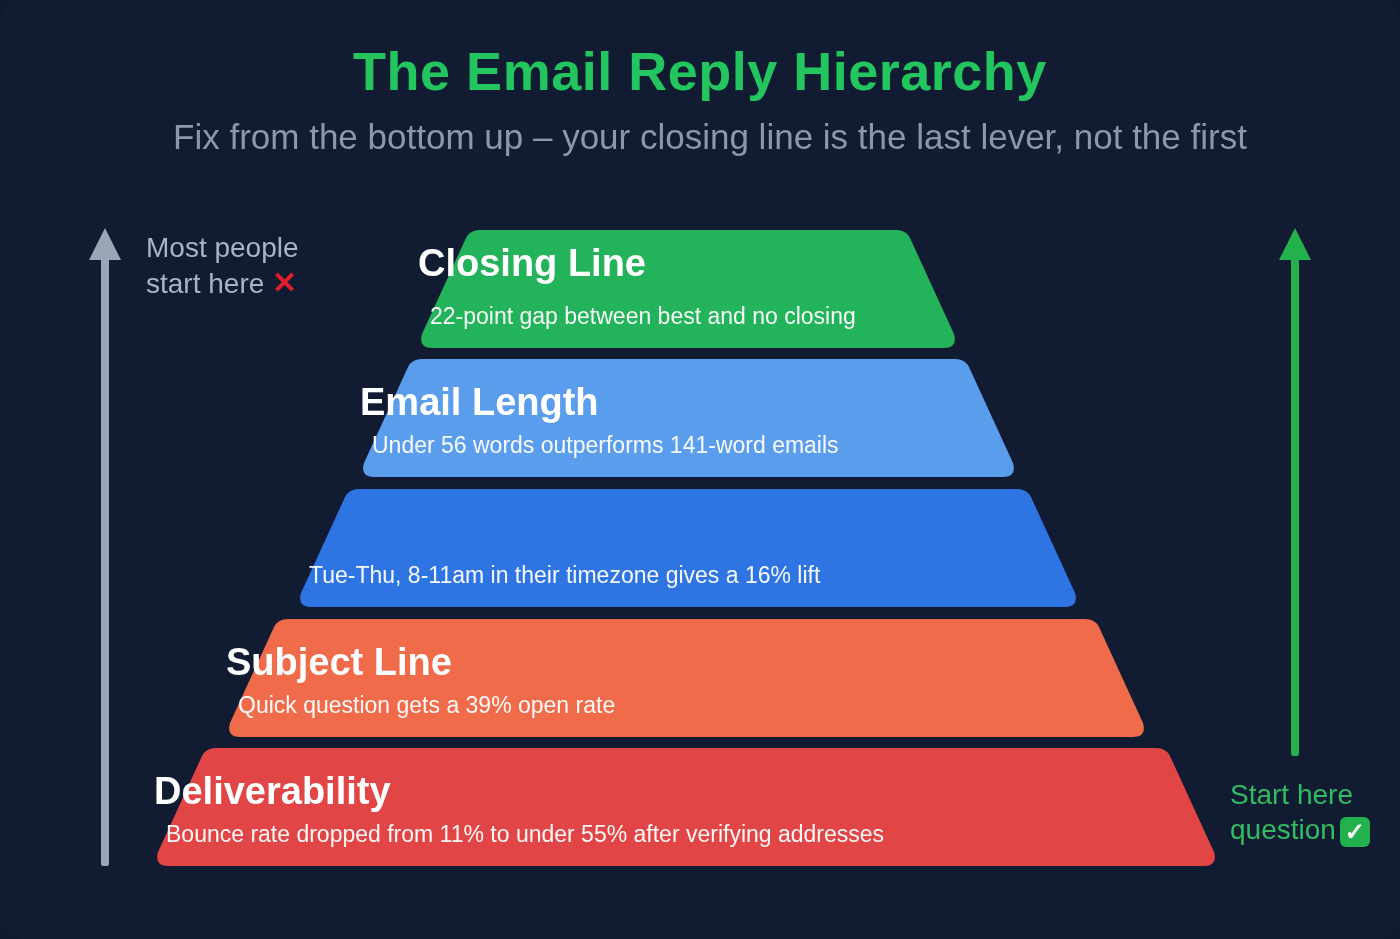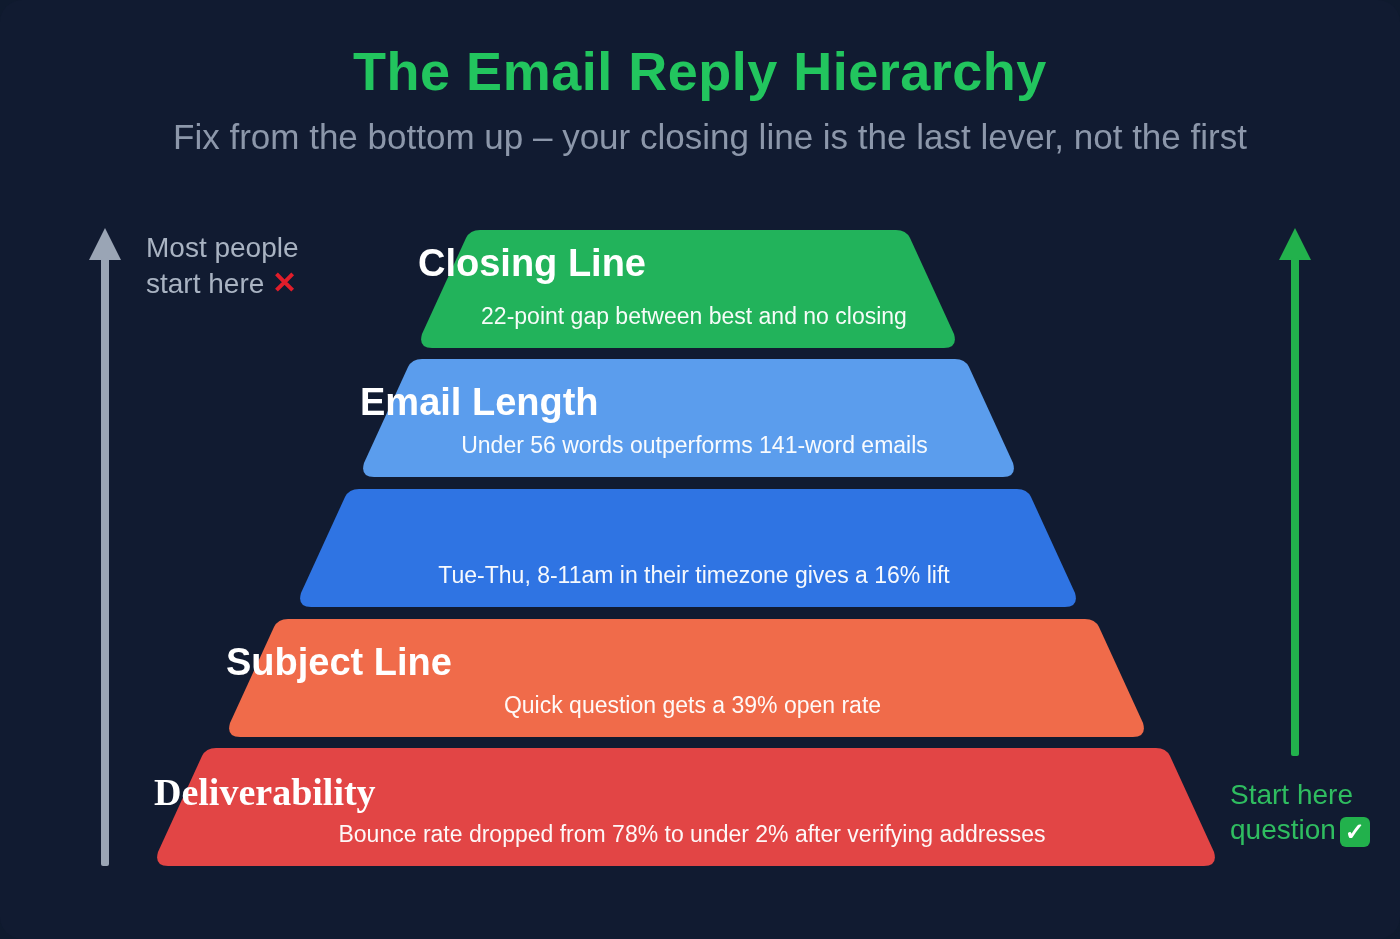--- a/index.html
+++ b/index.html
@@ -3,21 +3,21 @@
 <meta charset="utf-8">
 <style>
   html,body{margin:0;padding:0;}
   body{width:1400px;height:939px;background:#0f1a2e;overflow:hidden;position:relative;font-family:"Liberation Sans",sans-serif;}
   .frame{position:absolute;left:0;top:0;width:1400px;height:939px;background:#111b31;border-radius:22px;}
   .title{position:absolute;left:0;width:1400px;top:40px;text-align:center;color:#22c55e;font-weight:700;font-size:54px;letter-spacing:0.5px;}
   .subtitle{position:absolute;left:0;width:1400px;top:117px;text-align:center;color:#8c97aa;font-size:35px;padding-left:10px;}
   .tier{position:absolute;}
   .tier svg{position:absolute;left:0;top:0;}
   .tier .tt{position:absolute;left:0;right:0;text-align:left;color:#fff;font-weight:700;font-size:38px;}
-  .tier .td{position:absolute;left:12px;right:0;text-align:center;color:#fff;font-size:23px;opacity:0.96;}
+  .tier .td{position:absolute;left:12px;right:0;color:#fff;font-size:23px;opacity:0.96;}
   .note{position:absolute;font-size:28px;line-height:35px;}
   .note-left{left:146px;top:230px;color:#a9b3c2;}
   .note-right{left:1230px;top:777px;color:#2fbd60;}
   .xmark{color:#e11d2a;font-weight:700;font-size:30px;}
   .check{display:inline-block;width:30px;height:30px;background:#22b14c;border-radius:6px;color:#fff;text-align:center;line-height:30px;font-size:24px;font-weight:700;vertical-align:middle;margin-left:4px;}
   .arrow{position:absolute;}
 </style>
 </head>
 <body>
 
@@ -74,17 +74,17 @@
       <path d="M62,0 L859,0 Q869,0 873,8 L917,104 Q921,118 907,118 L14,118 Q0,118 4,104 L48,8 Q52,0 62,0 Z" fill="#f06b4a"></path>
     </svg>
     <div class="tt" style="top:22px;">Subject Line</div>
     <div class="td" style="top:73px;">Quick question gets a 39% open rate</div>
   </div>
 
   <div class="tier" style="left:154px;top:748px;width:1064px;height:118px;">
     <svg width="1064" height="118">
       <path d="M62,0 L1002,0 Q1012,0 1016,8 L1060,104 Q1064,118 1050,118 L14,118 Q0,118 4,104 L48,8 Q52,0 62,0 Z" fill="#e24545"></path>
     </svg>
-    <div class="tt" style="top:22px;font-family:Liberation Serif, serif;">Deliverability</div>
-    <div class="td" style="top:73px;">Bounce rate dropped from 78% to under 2% after verifying addresses</div>
+    <div class="tt" style="top:22px;">Deliverability</div>
+    <div class="td" style="top:73px;">Bounce rate dropped from 11% to under 55% after verifying addresses</div>
   </div>
 
 </div>
 
 </body></html>

